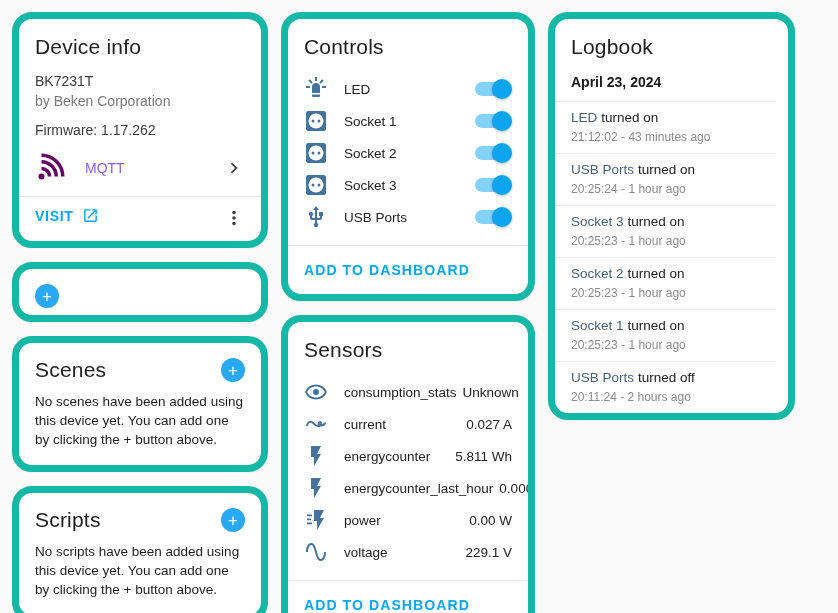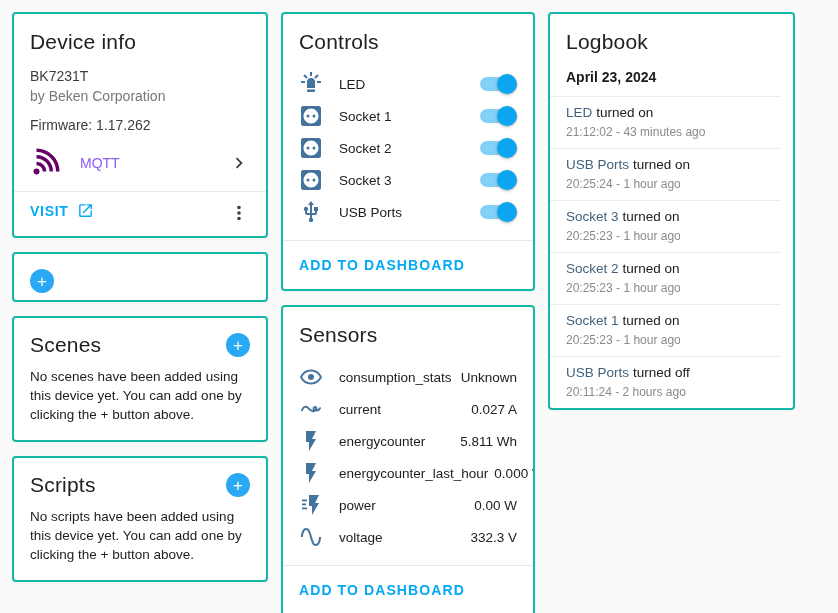--- a/index.html
+++ b/index.html
@@ -11,22 +11,22 @@
     -webkit-font-smoothing: antialiased;
   }
   .page { display: flex; gap: 13px; padding: 12px; align-items: flex-start; }
   .col { display: flex; flex-direction: column; gap: 14px; }
   .col-1 { width: 256px; }
   .col-2 { width: 254px; }
   .col-3 { width: 247px; }
 
   .card {
     background: #ffffff;
-    border: 2px solid #14b8a6;
-    border-radius: 4px;
+    border: 7px solid #14b8a6;
+    border-radius: 20px;
     box-shadow: 0 1px 2px rgba(0,0,0,0.04);
     overflow: hidden;
     position: relative;
   }
   .card-title {
     font-size: 21px;
     font-weight: 400;
     color: #212121;
     letter-spacing: .2px;
   }
@@ -312,21 +312,21 @@
           </div>
 
           <div class="row">
             <span class="row-icon">
 
               <svg viewBox="0 0 24 24">
                 <path fill="currentColor" d="M16.5,21C13.5,21 12.31,16.76 11.05,12.28C10.14,9.04 9,5 7.5,5C4.11,5 4,11.93 4,12H2C2,11.63 2.06,3 7.5,3C10.5,3 11.69,7.24 12.95,11.72C13.86,14.96 15,19 16.5,19C19.89,19 20,12.07 20,12H22C22,12.37 21.94,21 16.5,21Z"></path>
               </svg>
             </span>
             <span class="row-label">voltage</span>
-            <span class="row-value">332.3 V</span>
+            <span class="row-value">229.1 V</span>
           </div>
         </div>
       <div class="add-row">
         <button class="text-btn" style="letter-spacing:1.1px">ADD TO DASHBOARD</button>
       </div>
     </div>
 
   </div>
 
   <div class="col col-3">

